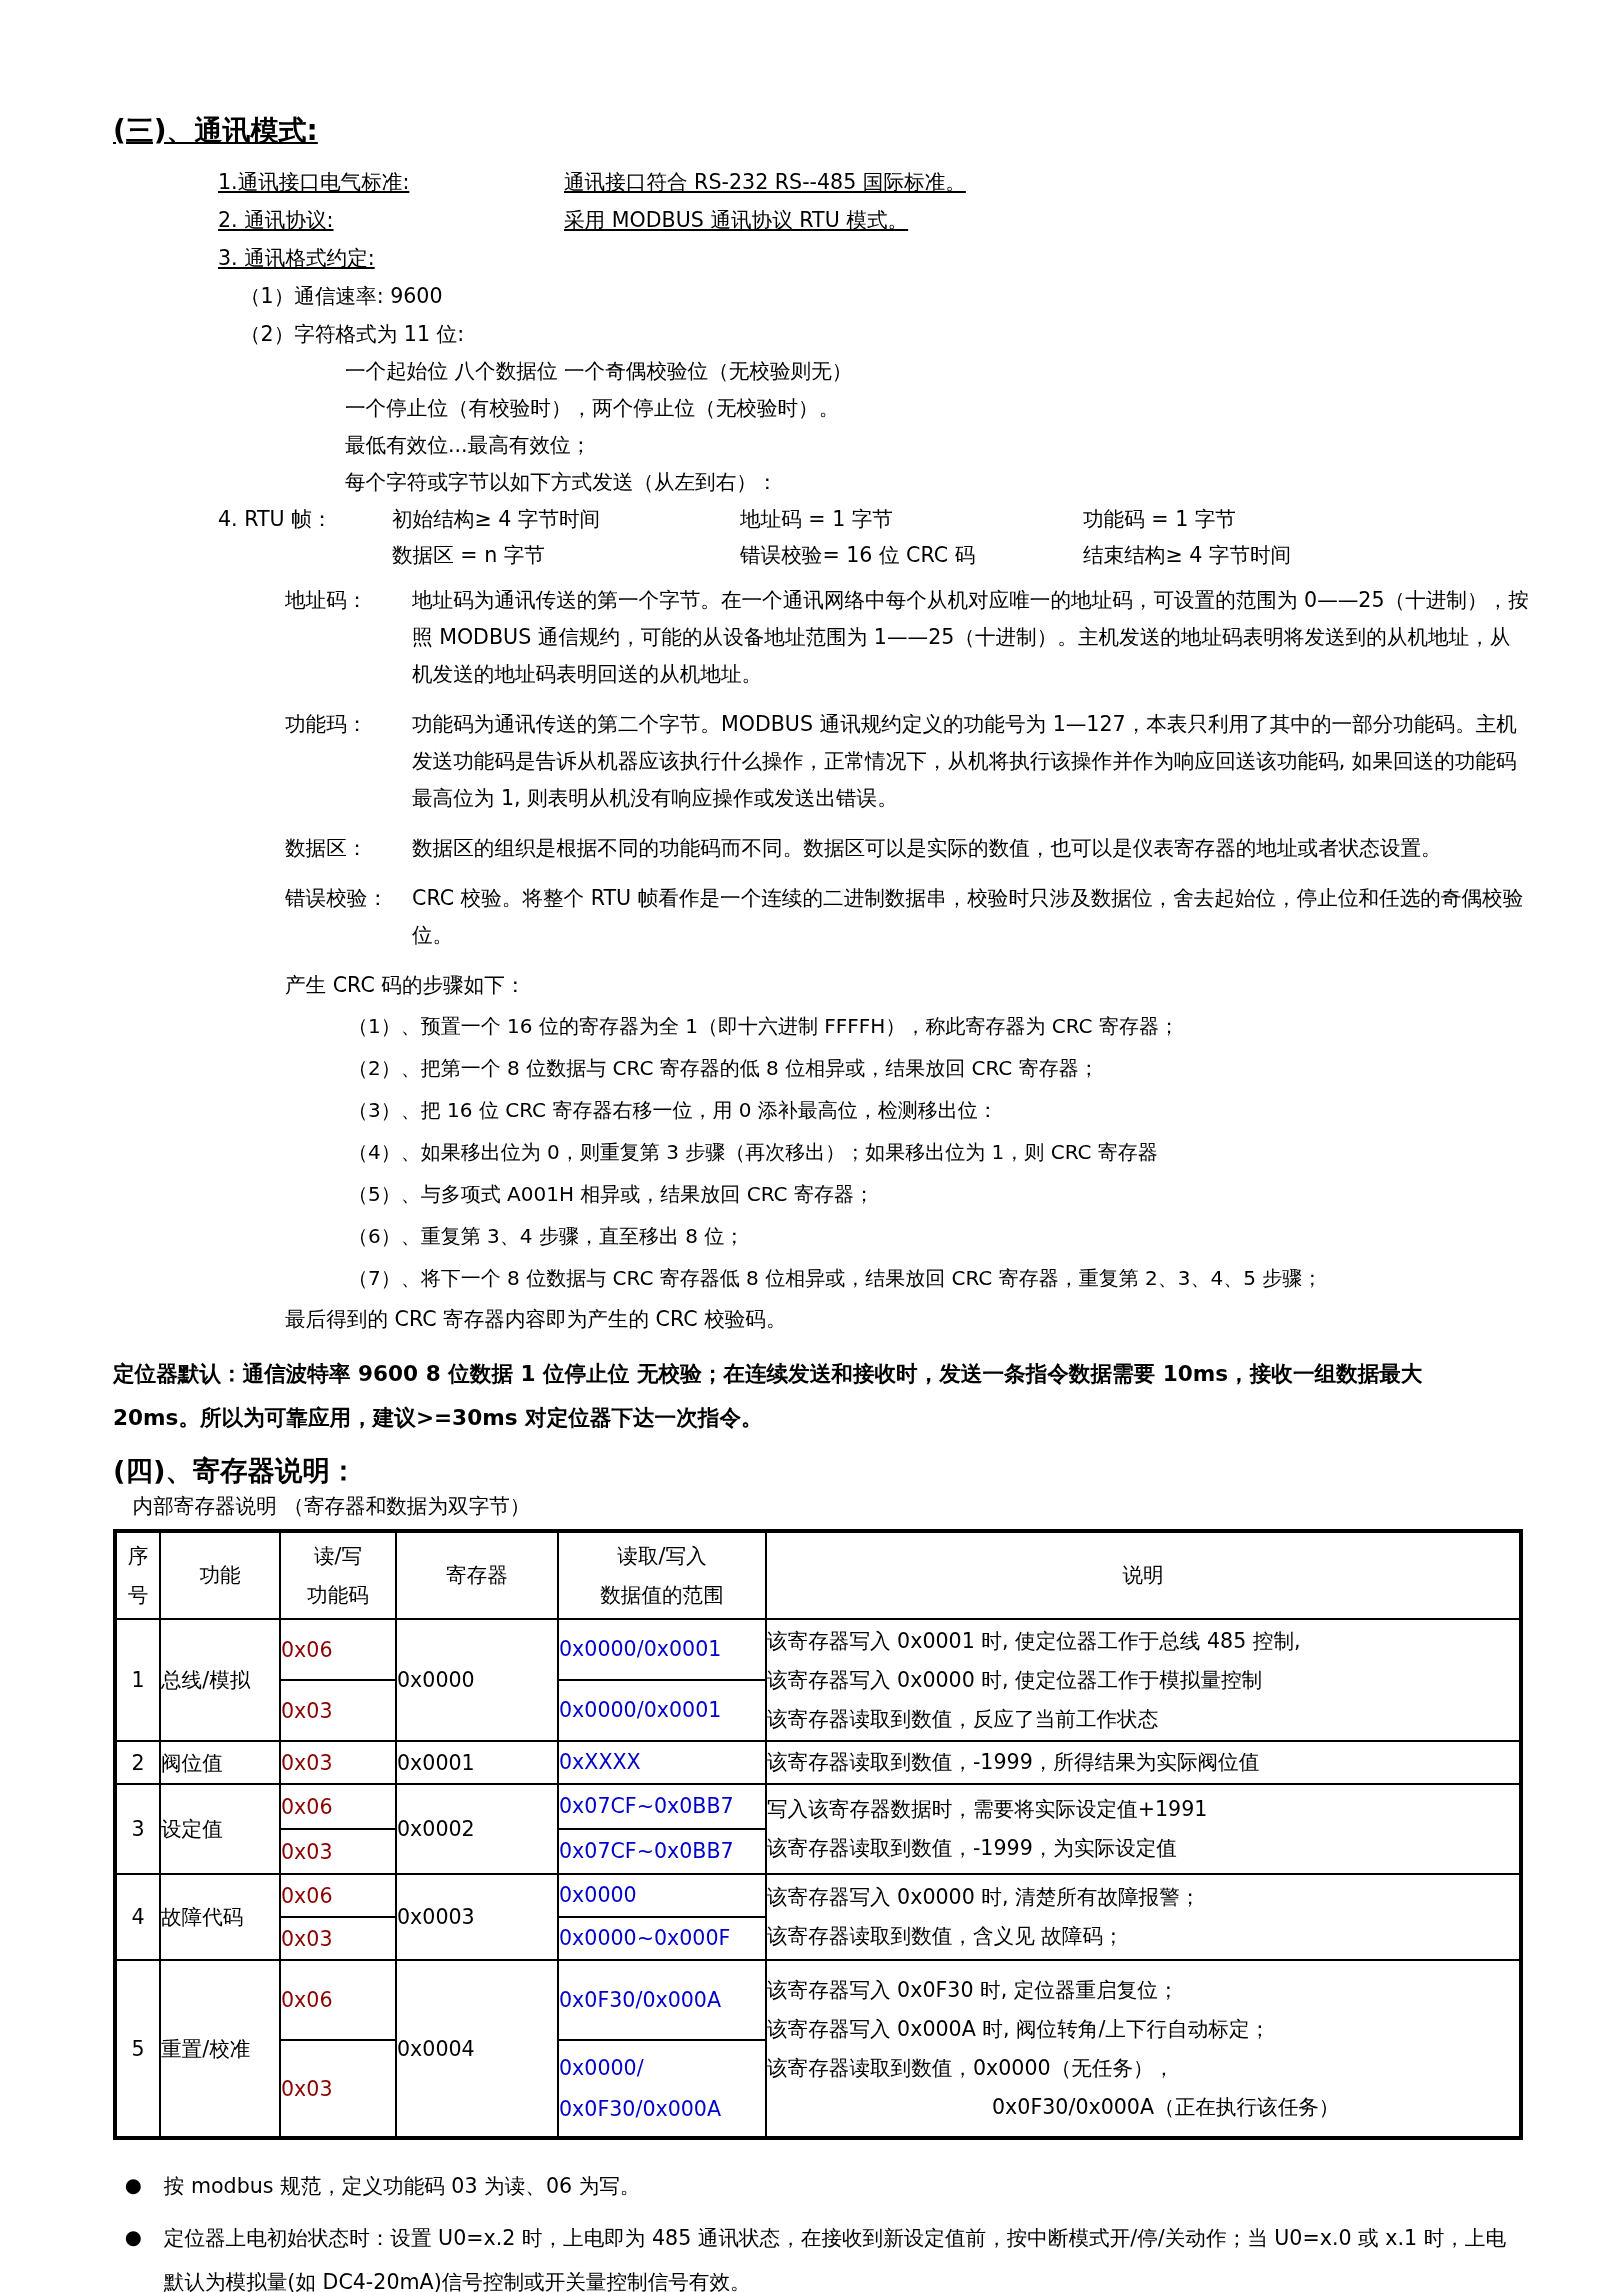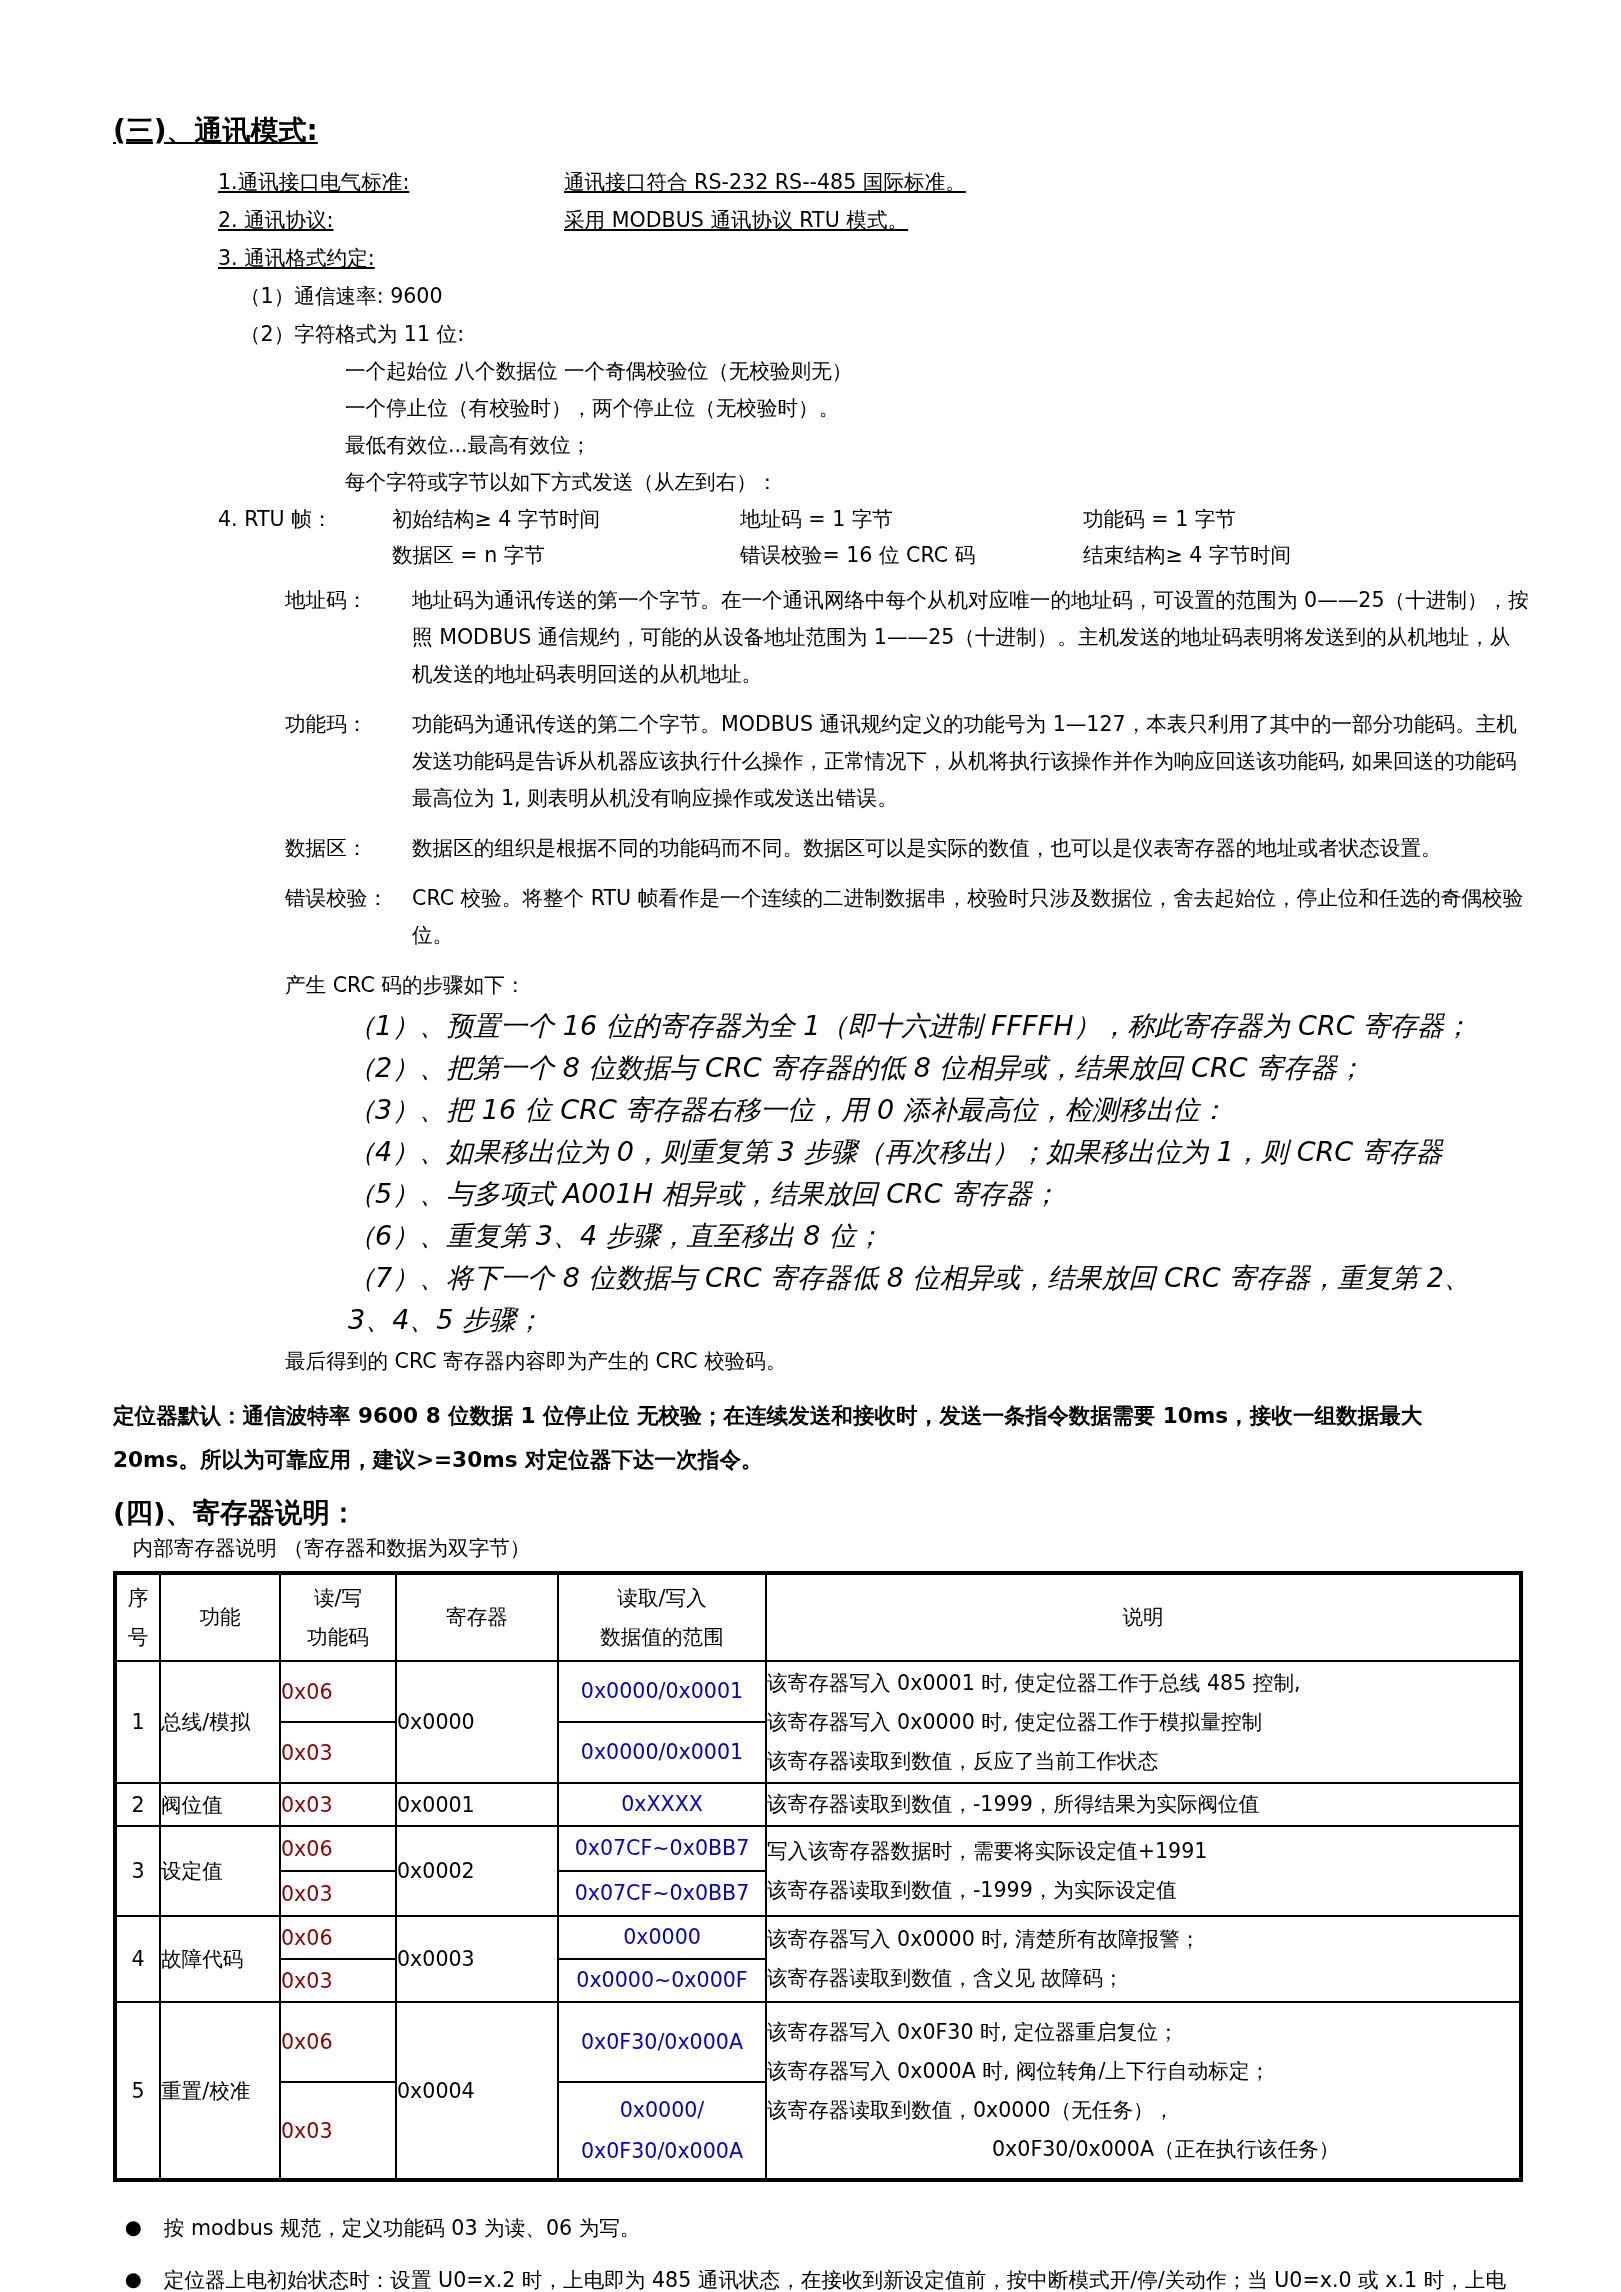--- a/index.html
+++ b/index.html
@@ -20,37 +20,37 @@
   .rtu .rtul{width:174px;flex:none;}
   .rtu .c1{width:348px;flex:none;}
   .rtu .c2{width:343px;flex:none;}
   .rtu .c3{flex:1;}
   
   .defs{margin-top:9.8px;}
   .def{display:flex;margin-left:172px;margin-bottom:12.7px;font-size:20.6px;line-height:37px;}
   .def-term{width:127px;flex:none;}
   .def-text{flex:none;width:1117px;}
   .crc-intro{margin-left:172px;font-size:20.6px;line-height:39px;margin-top:2px;}
-  .crc-step{margin-left:235px;font-size:27px;line-height:42px;font-style:italic;}
+  .crc-step{margin-left:235px;font-size:20px;line-height:42px;}
   .crc-final{margin-left:172px;font-size:20.6px;line-height:41px;}
   .bold-note{margin-top:11.8px;font-size:21.6px;font-weight:bold;line-height:44px;}
   .subtitle{margin-left:19.6px;font-size:20.6px;line-height:31px;}
   
   table.reg{border-collapse:collapse;margin-top:7.8px;width:1405px;table-layout:fixed;
             border:4.9px solid #000;}
   table.reg td,table.reg th{border:2px solid #000;padding:0;font-size:20.6px;font-weight:normal;
             vertical-align:middle;overflow:hidden;}
   tr.hdr{height:88px;}
   tr.hdr th{text-align:center;line-height:39px;}
   tr.hdr{border-bottom:2.9px solid #000;}
   .c-no{text-align:center;}
   .c-func{font-weight:bold;padding-left:7.8px;}
   .c-code{color:var(--code-color,#8b0000);padding-left:15.7px;}
   .c-reg{font-weight:bold;padding-left:17.6px;}
-  .c-range{color:var(--range-color,#0000cc);padding-left:15.7px;line-height:41px;text-align:center;}
+  .c-range{color:var(--range-color,#0000cc);padding-left:15.7px;line-height:41px;}
   .c-desc{padding-left:13.7px;line-height:39px;}
   .c-desc .indent{padding-left:225px;}
   tr.r1a{height:61px;} tr.r1b{height:61px;}
   tr.r2{height:41px;}
   tr.r3a{height:45px;} tr.r3b{height:45px;}
   tr.r4a{height:41px;} tr.r4b{height:41px;}
   tr.r5a{height:80px;} tr.r5b{height:98px;}
   tr.mainrow td{border-top:2.9px solid #000;}
   
   .notes{margin-top:23.5px;margin-left:11.8px;}

